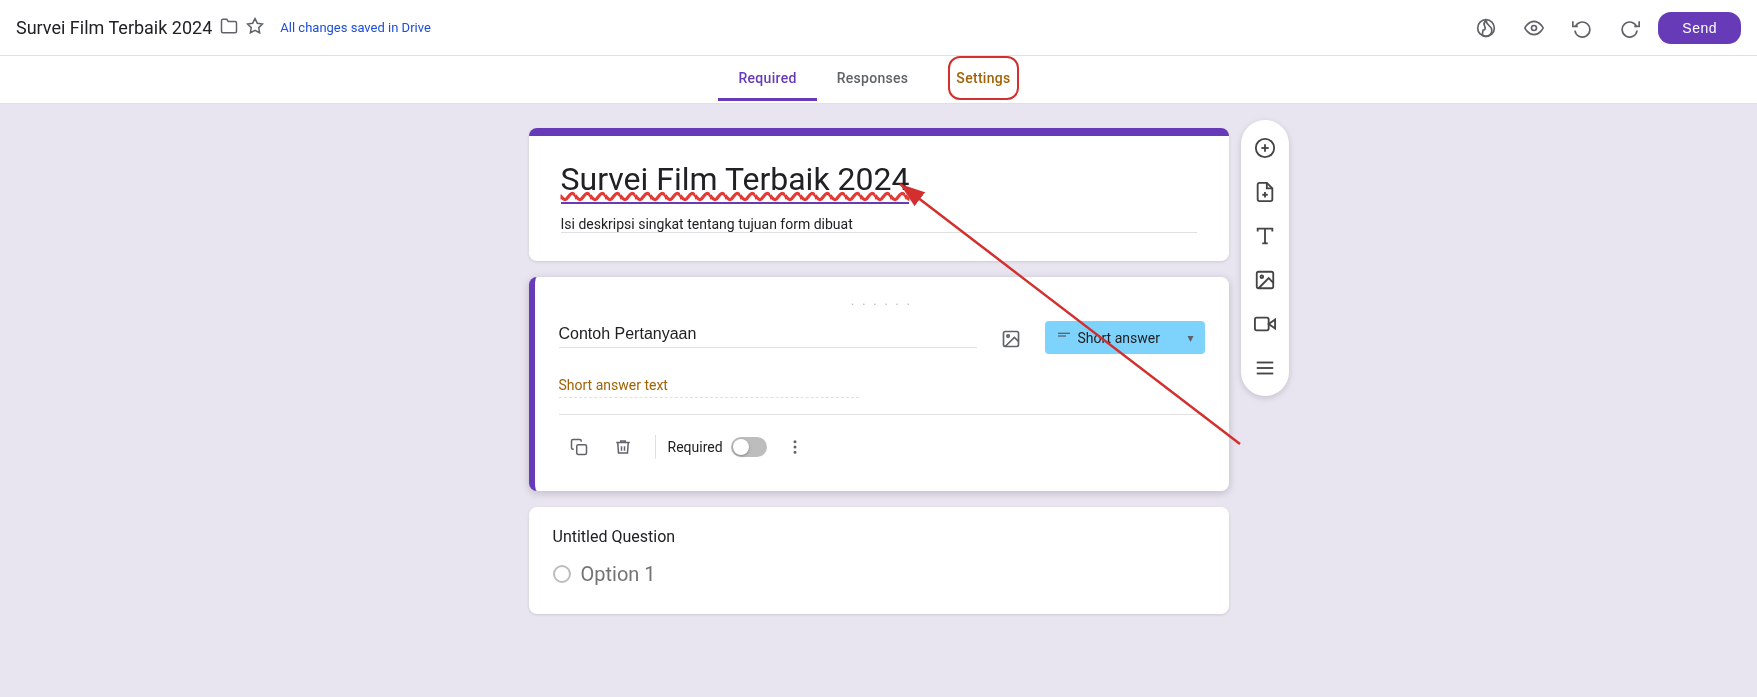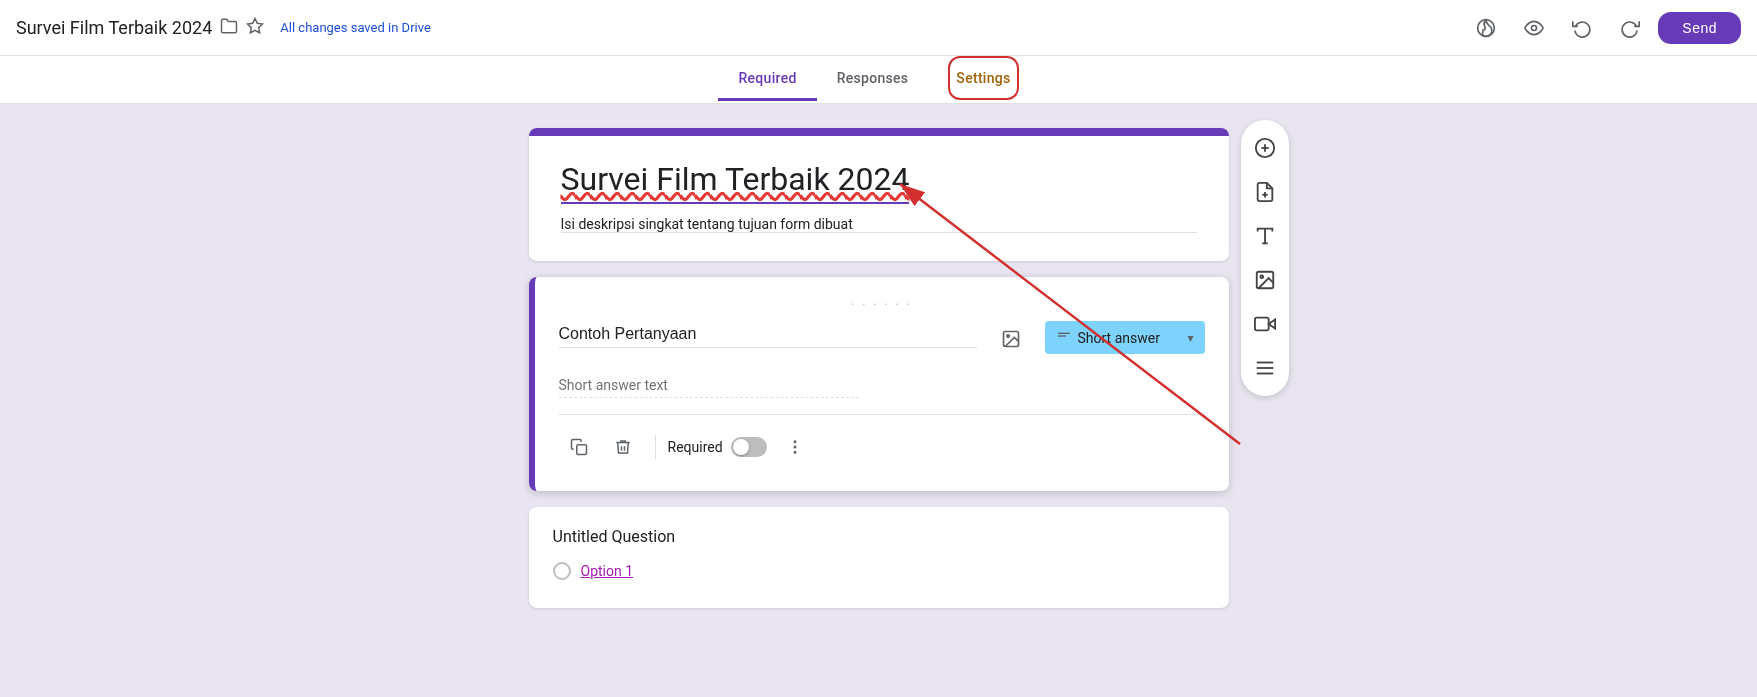--- a/index.html
+++ b/index.html
@@ -78,21 +78,21 @@
 
     .answer-type-select {
       display: flex; align-items: center; gap: 6px; border: 1px solid transparent;
       border-radius: 4px; padding: 6px 10px; cursor: pointer; min-width: 160px;
       background: #7dd3fc; color: #202124; font-size: 14px;
     }
     .select-chevron { font-size: 12px; color: #5f6368; margin-left: auto; }
 
     .answer-preview { padding: 8px 0 16px; }
     .answer-text-line {
-      font-size: 14px; color: #737373; border-bottom: 1px dashed #e0e0e0;
+      font-size: 14px; color: #a16207; border-bottom: 1px dashed #e0e0e0;
       padding-bottom: 4px; width: 300px;
     }
 
     .question-divider { border: none; border-top: 1px solid #e0e0e0; margin: 0 0 12px; }
 
     .question-actions { display: flex; align-items: center; gap: 4px; padding-bottom: 8px; }
     .action-btn {
       width: 40px; height: 40px; border-radius: 50%; border: none; background: transparent;
       cursor: pointer; display: flex; align-items: center; justify-content: center; color: #5f6368; font-size: 18px;
     }
@@ -109,21 +109,21 @@
     .divider-v { width: 1px; height: 24px; background: #e0e0e0; margin: 0 8px; }
 
     
     .untitled-card { padding: 20px 24px 28px; }
     .untitled-title { font-size: 16px; color: #202124; margin-bottom: 16px; }
     .option-row { display: flex; align-items: center; gap: 10px; }
     .radio-circle {
       width: 18px; height: 18px; border-radius: 50%; border: 2px solid #bdbdbd;
       display: inline-block; flex-shrink: 0;
     }
-    .option-label { font-size: 14px; color: #a21caf; text-decoration: underline; }
+    .option-label { font-size: 20px; color: #737373; }
 
     
     .sidebar-toolbar {
       position: absolute; right: calc((100% - 700px) / 2 - 60px); top: 16px;
       display: flex; flex-direction: column; gap: 4px;
       background: #fff; border-radius: 24px; padding: 8px 4px;
       box-shadow: 0 2px 6px rgba(0,0,0,0.15);
     }
     .sidebar-tool-btn {
       width: 40px; height: 40px; border-radius: 50%; border: none; background: transparent;

